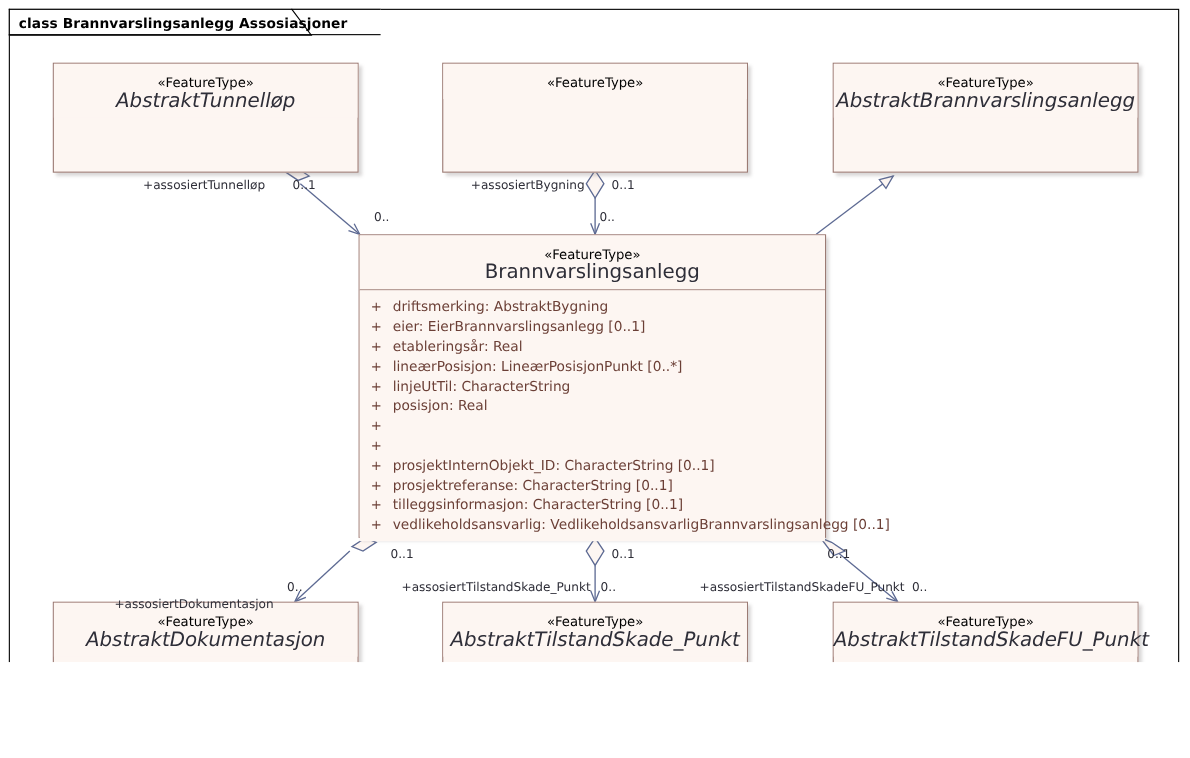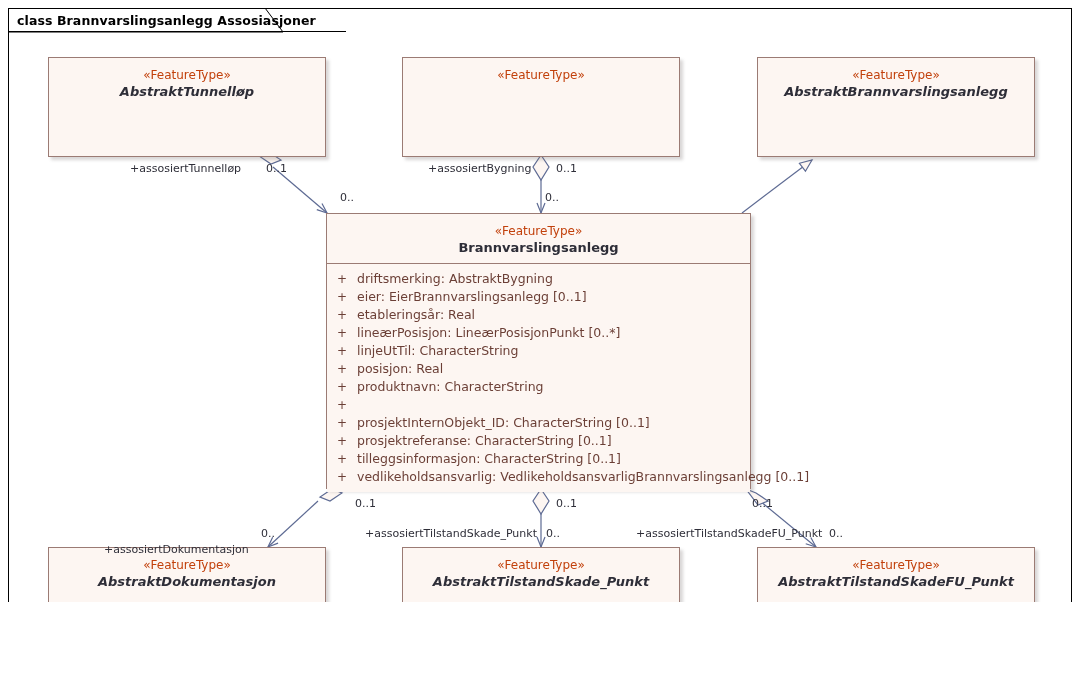--- a/index.html
+++ b/index.html
@@ -72,27 +72,27 @@
     text-align: center;
     padding-top: 9px;
     padding-bottom: 7px;
     background: #fdf6f2;
   }
   .cls.with-body .cls-head {
     border-bottom: 1px solid #9b7b74;
   }
   .stereo {
     font-size: 12px;
-    color: #c2410c;
+    color: #000000;
     line-height: 16px;
   }
   .cname {
-    font-size: 13px;
+    font-size: 18px;
     color: #2e2e38;
-    font-weight: bold;
+    font-weight: normal;
     font-style: italic;
     line-height: 17px;
   }
   .cname.concrete {
     font-style: normal;
   }
   .cls-body {
     box-sizing: border-box;
     padding: 6px 0 6px 0;
     background: #fdf6f2;
@@ -237,21 +237,20 @@
       <div class="attr-row">
         <span class="attr-vis">+</span>
         <span class="attr-text">linjeUtTil: CharacterString</span>
       </div>
       <div class="attr-row">
         <span class="attr-vis">+</span>
         <span class="attr-text">posisjon: Real</span>
       </div>
       <div class="attr-row">
         <span class="attr-vis">+</span>
-        <span class="attr-text">produktnavn: CharacterString</span>
       </div>
       <div class="attr-row">
         <span class="attr-vis">+</span>
       </div>
       <div class="attr-row">
         <span class="attr-vis">+</span>
         <span class="attr-text">prosjektInternObjekt_ID: CharacterString [0..1]</span>
       </div>
       <div class="attr-row">
         <span class="attr-vis">+</span>

